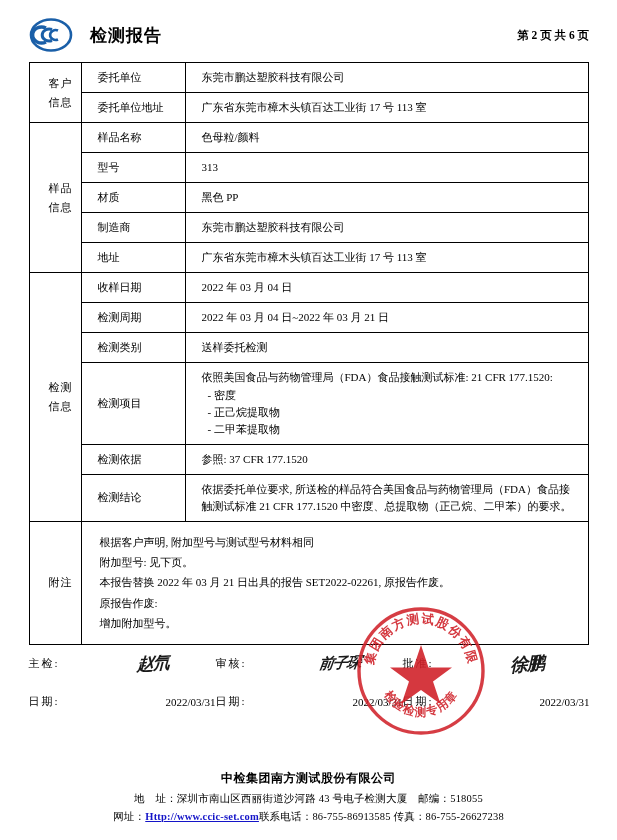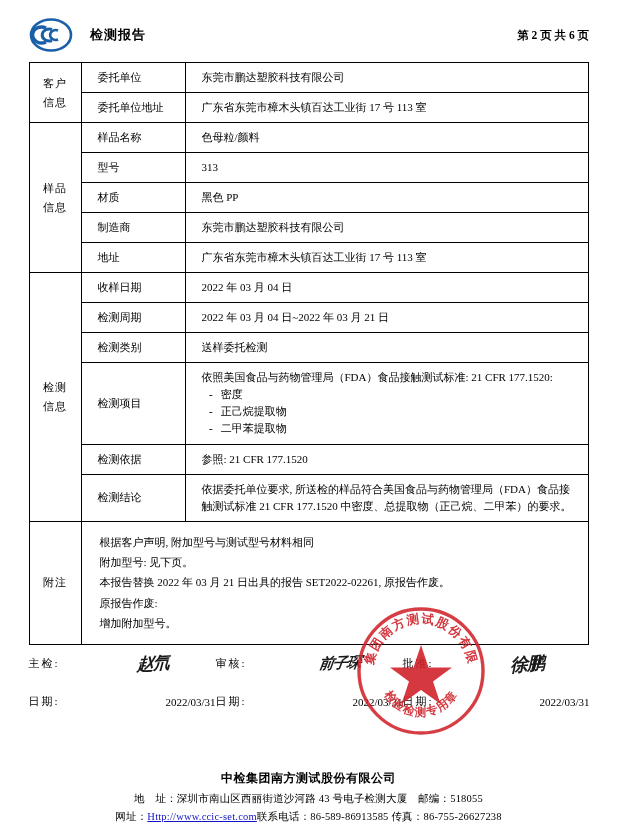--- a/index.html
+++ b/index.html
@@ -34,21 +34,21 @@
   .logo {
     width: 46px;
     height: 34px;
     flex: 0 0 auto;
     display: flex;
     align-items: center;
     justify-content: center;
   }
   .logo svg { display: block; }
   .header-title {
-    font-size: 13px;
+    font-size: 17px;
     font-weight: bold;
     letter-spacing: 1px;
     margin-left: 16px;
     flex: 0 0 auto;
     white-space: nowrap;
     font-family: Liberation Serif, serif;
   }
   .header-report-no {
     font-size: 11.5px;
     font-weight: bold;
@@ -74,39 +74,38 @@
   .main-table td {
     border: 1px solid #000000;
     padding: 6px 8px;
     vertical-align: middle;
     font-size: 11px;
     line-height: 1.55;
     word-wrap: break-word;
   }
   td.col-cat {
     width: 52px;
-    text-align: center;
+    text-align: right;
     letter-spacing: 1px;
   }
   td.col-lbl {
     width: 96px;
     padding-left: 16px;
   }
   td.col-val {
     padding-left: 16px;
   }
   .cat-inner {
     line-height: 1.7;
   }
   .multiline {
     line-height: 1.75;
   }
   .indent-item {
     padding-left: 6px;
-    font-family: Liberation Mono, monospace;
   }
 
   
   .remark-body {
     line-height: 1.85;
     padding: 4px 2px;
   }
 
   
   .sig-wrap {
@@ -184,20 +183,21 @@
     font-weight: bold;
     letter-spacing: 0.5px;
     margin-bottom: 2px;
   }
   .footer .f-line {
     letter-spacing: 0.2px;
   }
   .footer a, .footer .flink {
     color: #1414c8;
     text-decoration: underline;
+    font-weight: bold;
   }
 </style>
 </head>
 <body>
 
 <div class="page">
 
   <div class="header">
     <div class="logo">
       <svg width="44" height="34" viewBox="0 0 44 34">
@@ -274,21 +274,21 @@
         <td class="col-lbl">检测项目</td>
         <td class="col-val multiline">
           <div>依照美国食品与药物管理局（FDA）食品接触测试标准: 21 CFR 177.1520:</div>
           <div class="indent-item">- 密度</div>
           <div class="indent-item">- 正己烷提取物</div>
           <div class="indent-item">- 二甲苯提取物</div>
         </td>
       </tr>
       <tr>
         <td class="col-lbl">检测依据</td>
-        <td class="col-val">参照: 21 CFR 177.1520</td>
+        <td class="col-val">参照: 37 CFR 177.1520</td>
       </tr>
       <tr>
         <td class="col-lbl">检测结论</td>
         <td class="col-val multiline">依据委托单位要求, 所送检的样品符合美国食品与药物管理局（FDA）食品接触测试标准 21 CFR 177.1520 中密度、总提取物（正己烷、二甲苯）的要求。</td>
       </tr>
 
       <tr>
         <td class="col-cat">
           <div class="cat-inner">附注</div>
         </td>
@@ -341,16 +341,16 @@
       <text font-family="'Liberation Serif', serif" font-size="11.5" fill="#d0222a" opacity="0.9" font-weight="bold" letter-spacing="1.2">
         <textPath href="#botArc" startOffset="50%" text-anchor="middle">检验检测专用章</textPath>
       </text>
       <polygon fill="#d0222a" opacity="0.9" points="66,40 73.5,62.5 97,62.5 78,76.5 85.5,99 66,85 46.5,99 54,76.5 35,62.5 58.5,62.5"></polygon>
     </svg>
   </div>
 
   <div class="footer">
     <div class="f-company">中检集团南方测试股份有限公司</div>
     <div class="f-line">地　址：深圳市南山区西丽街道沙河路 43 号电子检测大厦　邮编：518055</div>
-    <div class="f-line"><span>网址：</span><span class="flink">Http://www.ccic-set.com</span><span>联系电话：86-589-86913585  传真：86-755-26627238</span></div>
+    <div class="f-line"><span>网址：</span><span class="flink">Http://www.ccic-set.com</span><span>联系电话：86-755-86913585  传真：86-755-26627238</span></div>
   </div>
 
 </div>
 
 </body></html>

